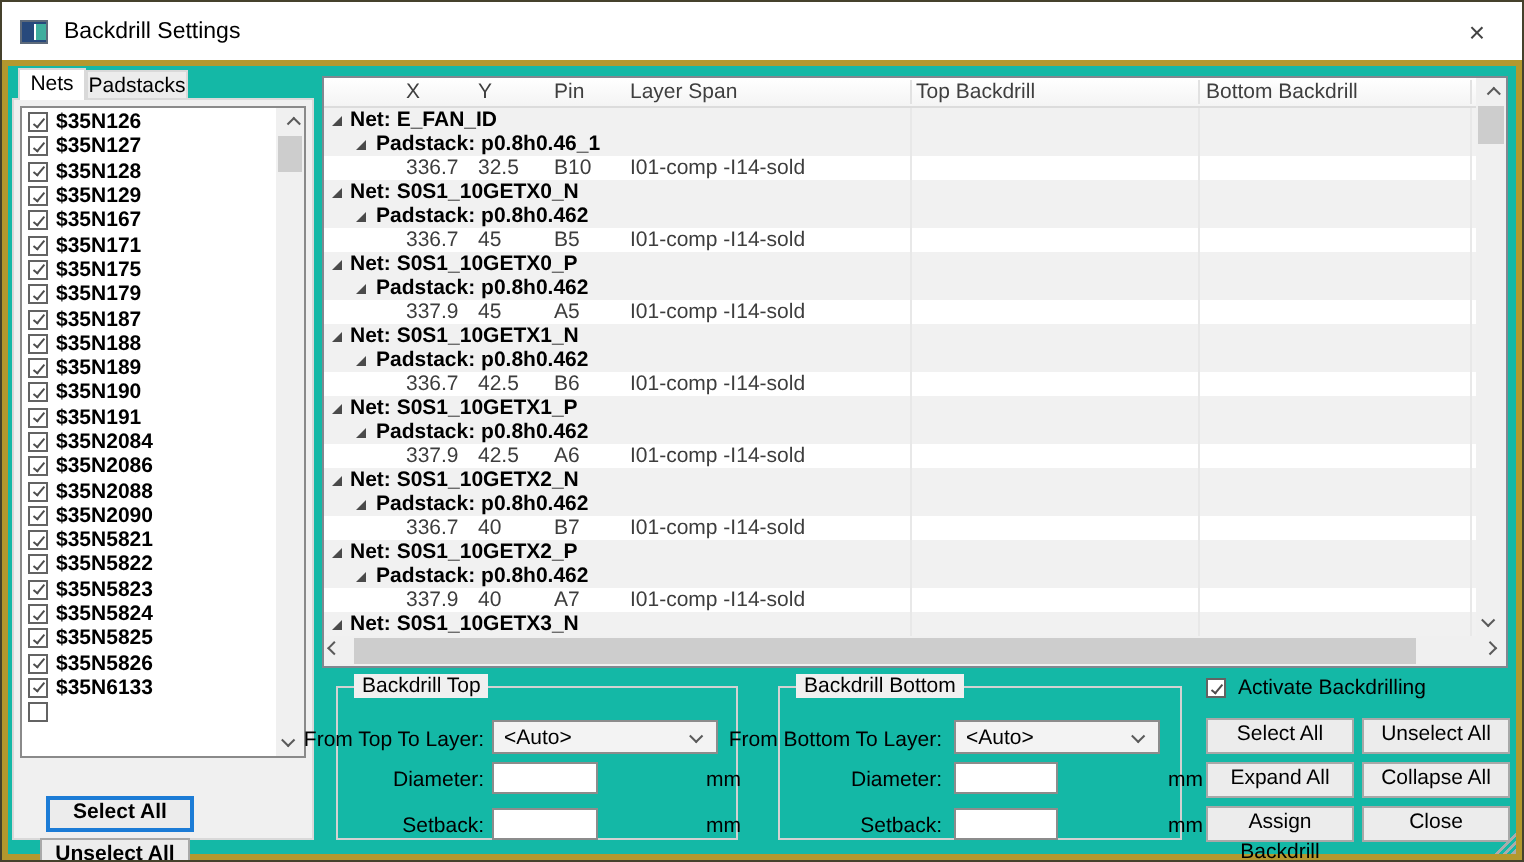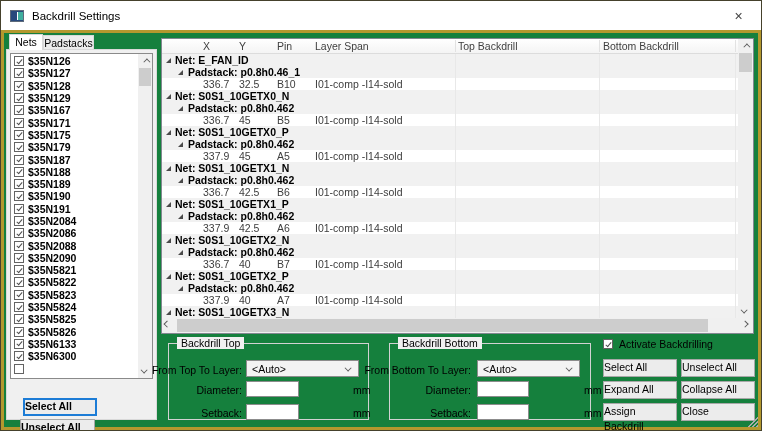--- a/index.html
+++ b/index.html
@@ -11,21 +11,21 @@
 
   
   .titlebar { position:relative; height:29px; background:#fff; display:flex; align-items:center; padding-left:9px; }
   .app-icon { width:14px; height:12px; background:#27497c; position:relative; border:1px solid #5d6a7a; }
   .app-icon::after { content:""; position:absolute; right:0; top:1px; bottom:1px; width:5px; background:#3fae9e; border-left:1px solid #fff; }
   .title-text { margin-left:8px; font-size:11.5px; color:#000;text-align:right; }
   .close-btn { position:absolute; right:0; top:0; width:45px; height:29px; display:flex; align-items:center; justify-content:center;
                font-size:14px; color:#444; cursor:default; }
 
   
-  .client { position:absolute; top:29px; left:0; right:0; bottom:0; background:#15803d; border:3px solid #b3982e; }
+  .client { position:absolute; top:29px; left:0; right:0; bottom:0; background:#14b8a6; border:3px solid #b3982e; }
 
   
   .tab { position:absolute; border:1px solid #d9d9d9; text-align:center; line-height:14px; }
   .tab.active { left:5px; top:1px; width:34px; height:16px; background:#fff; border-bottom:none; z-index:2; }
   .tab.inactive { left:39px; top:2px; width:51px; height:15px; background:#ececec; }
   .tab-frame { position:absolute; left:2px; top:16px; width:151px; height:371px; border:1px solid #d9d9d9; background:#f0f0f0;font-weight:bold; }
 
   .listbox { position:absolute; left:5px; top:19px; width:143px; height:326px; background:#fff; border:1px solid #8a8a8a; overflow:hidden; }
   .nets-rows { position:absolute; left:0; top:1px; right:14px; bottom:0; overflow:hidden; }
   .net-row { height:12.3px; display:flex; align-items:center; padding-left:3px; }
@@ -37,21 +37,21 @@
   .sb-btn { position:absolute; display:flex; align-items:center; justify-content:center; background:#f0f0f0; }
   .chev { width:5px; height:5px; border:solid #5a5a5a; border-width:1.2px 1.2px 0 0; display:block; }
   .chev.up { transform:rotate(-45deg) translateY(2px); }
   .chev.down { transform:rotate(135deg) translateY(2px); }
   .chev.left { transform:rotate(-135deg) translateX(2px); }
   .chev.right { transform:rotate(45deg) translateX(-2px); }
 
   .list-vsb { position:absolute; top:0; right:0; bottom:0; width:14px; background:#f0f0f0; }
 
   
-  .btn { background:#ececec; border:1px solid #a8a8a8; text-align:left; line-height:15px; color:#000; cursor:default; }
+  .btn { background:#ececec; border:1px solid #a8a8a8; text-align:center; line-height:15px; color:#000; cursor:default; }
   .btn.focused { border:2px solid #1c7cd6; line-height:13px; }
   #nets-select-all { position:absolute; left:16px; top:348px; width:74px; height:18px; }
   #nets-unselect-all { position:absolute; left:13px; top:369px; width:75px; height:18px; }
 
   
   .table { position:absolute; left:157px; top:5px; width:593px; height:296px; background:#fff; border:1px solid #828790; }
   .thead { position:absolute; left:0; top:0; right:15px; height:15px; background:linear-gradient(#ffffff,#f4f4f4);
            border-bottom:1px solid #dcdcdc; }
   .thead span { position:absolute; top:1px; color:#3f3f3f; white-space:nowrap; }
   .hc0{left:41px} .hc1{left:77px} .hc2{left:115px} .hc3{left:153px} .hc4{left:296px} .hc5{left:441px}
@@ -250,26 +250,20 @@
               </span>
               <span class="lbl">$35N5826</span>
             </div>
             <div class="net-row">
               <span class="cb">
                 <span class="tick"></span>
               </span>
               <span class="lbl">$35N6133</span>
             </div>
             <div class="net-row">
-              <span class="cb">
-                <span class="tick"></span>
-              </span>
-              <span class="lbl">$35N6300</span>
-            </div>
-            <div class="net-row">
               <span class="cb"></span>
             </div>
           </div>
         <div class="list-vsb">
           <div class="sb-btn" style="left:0;top:0;width:14px;height:13px;">
               <i class="chev up"></i>
             </div>
           <div class="sb-thumb" style="left:1px;right:1px;top:14px;height:18px;"></div>
           <div class="sb-btn" style="left:0;bottom:0;width:14px;height:13px;">
               <i class="chev down"></i>

